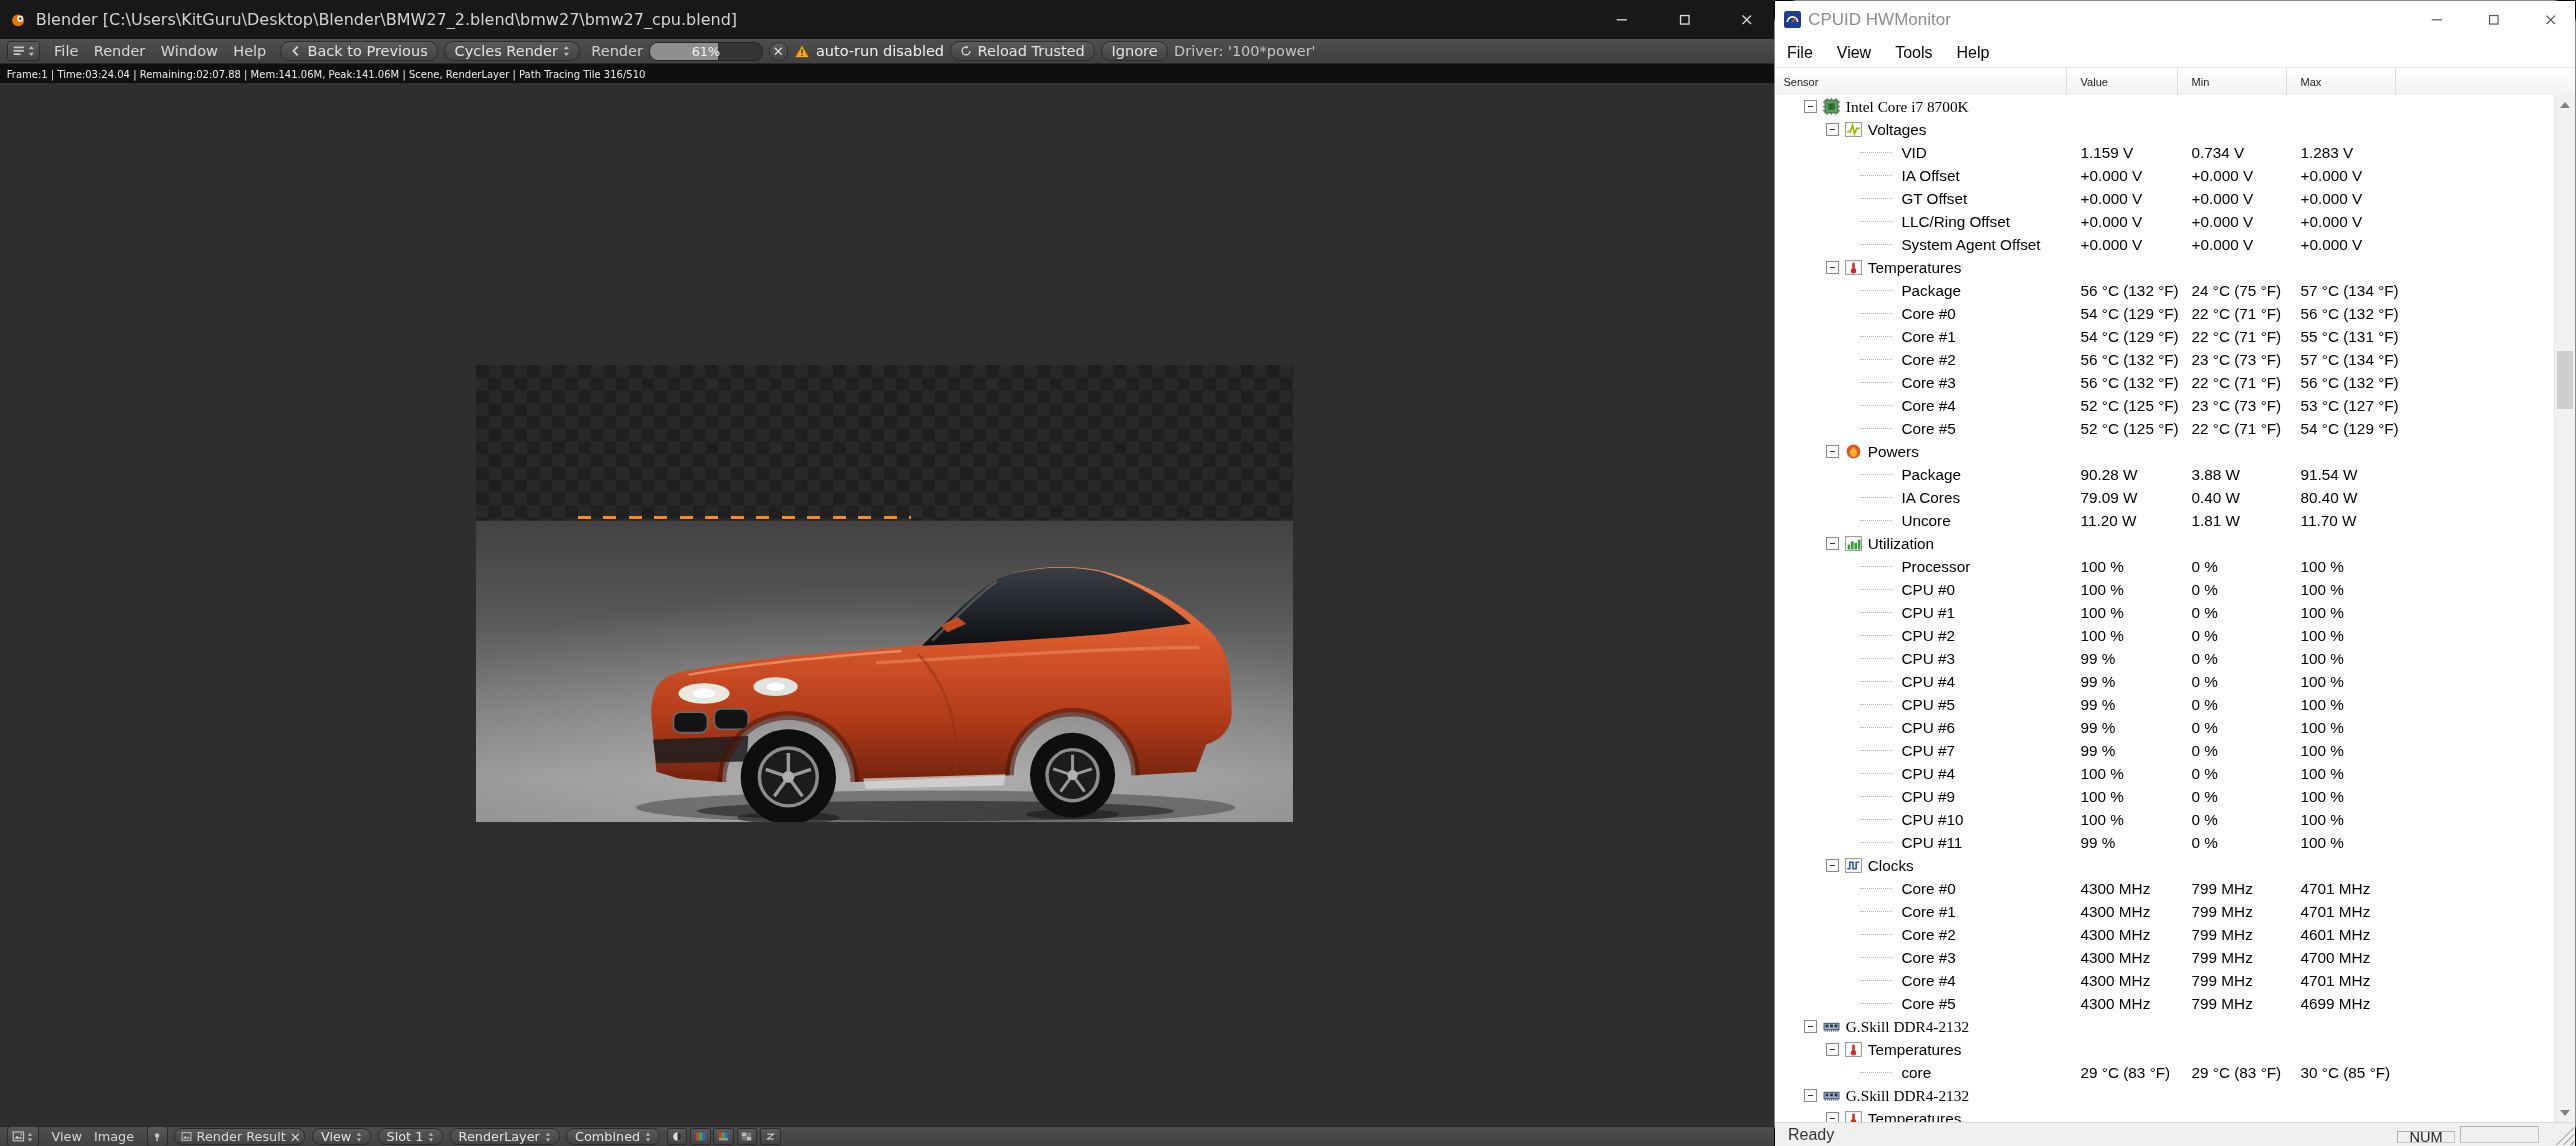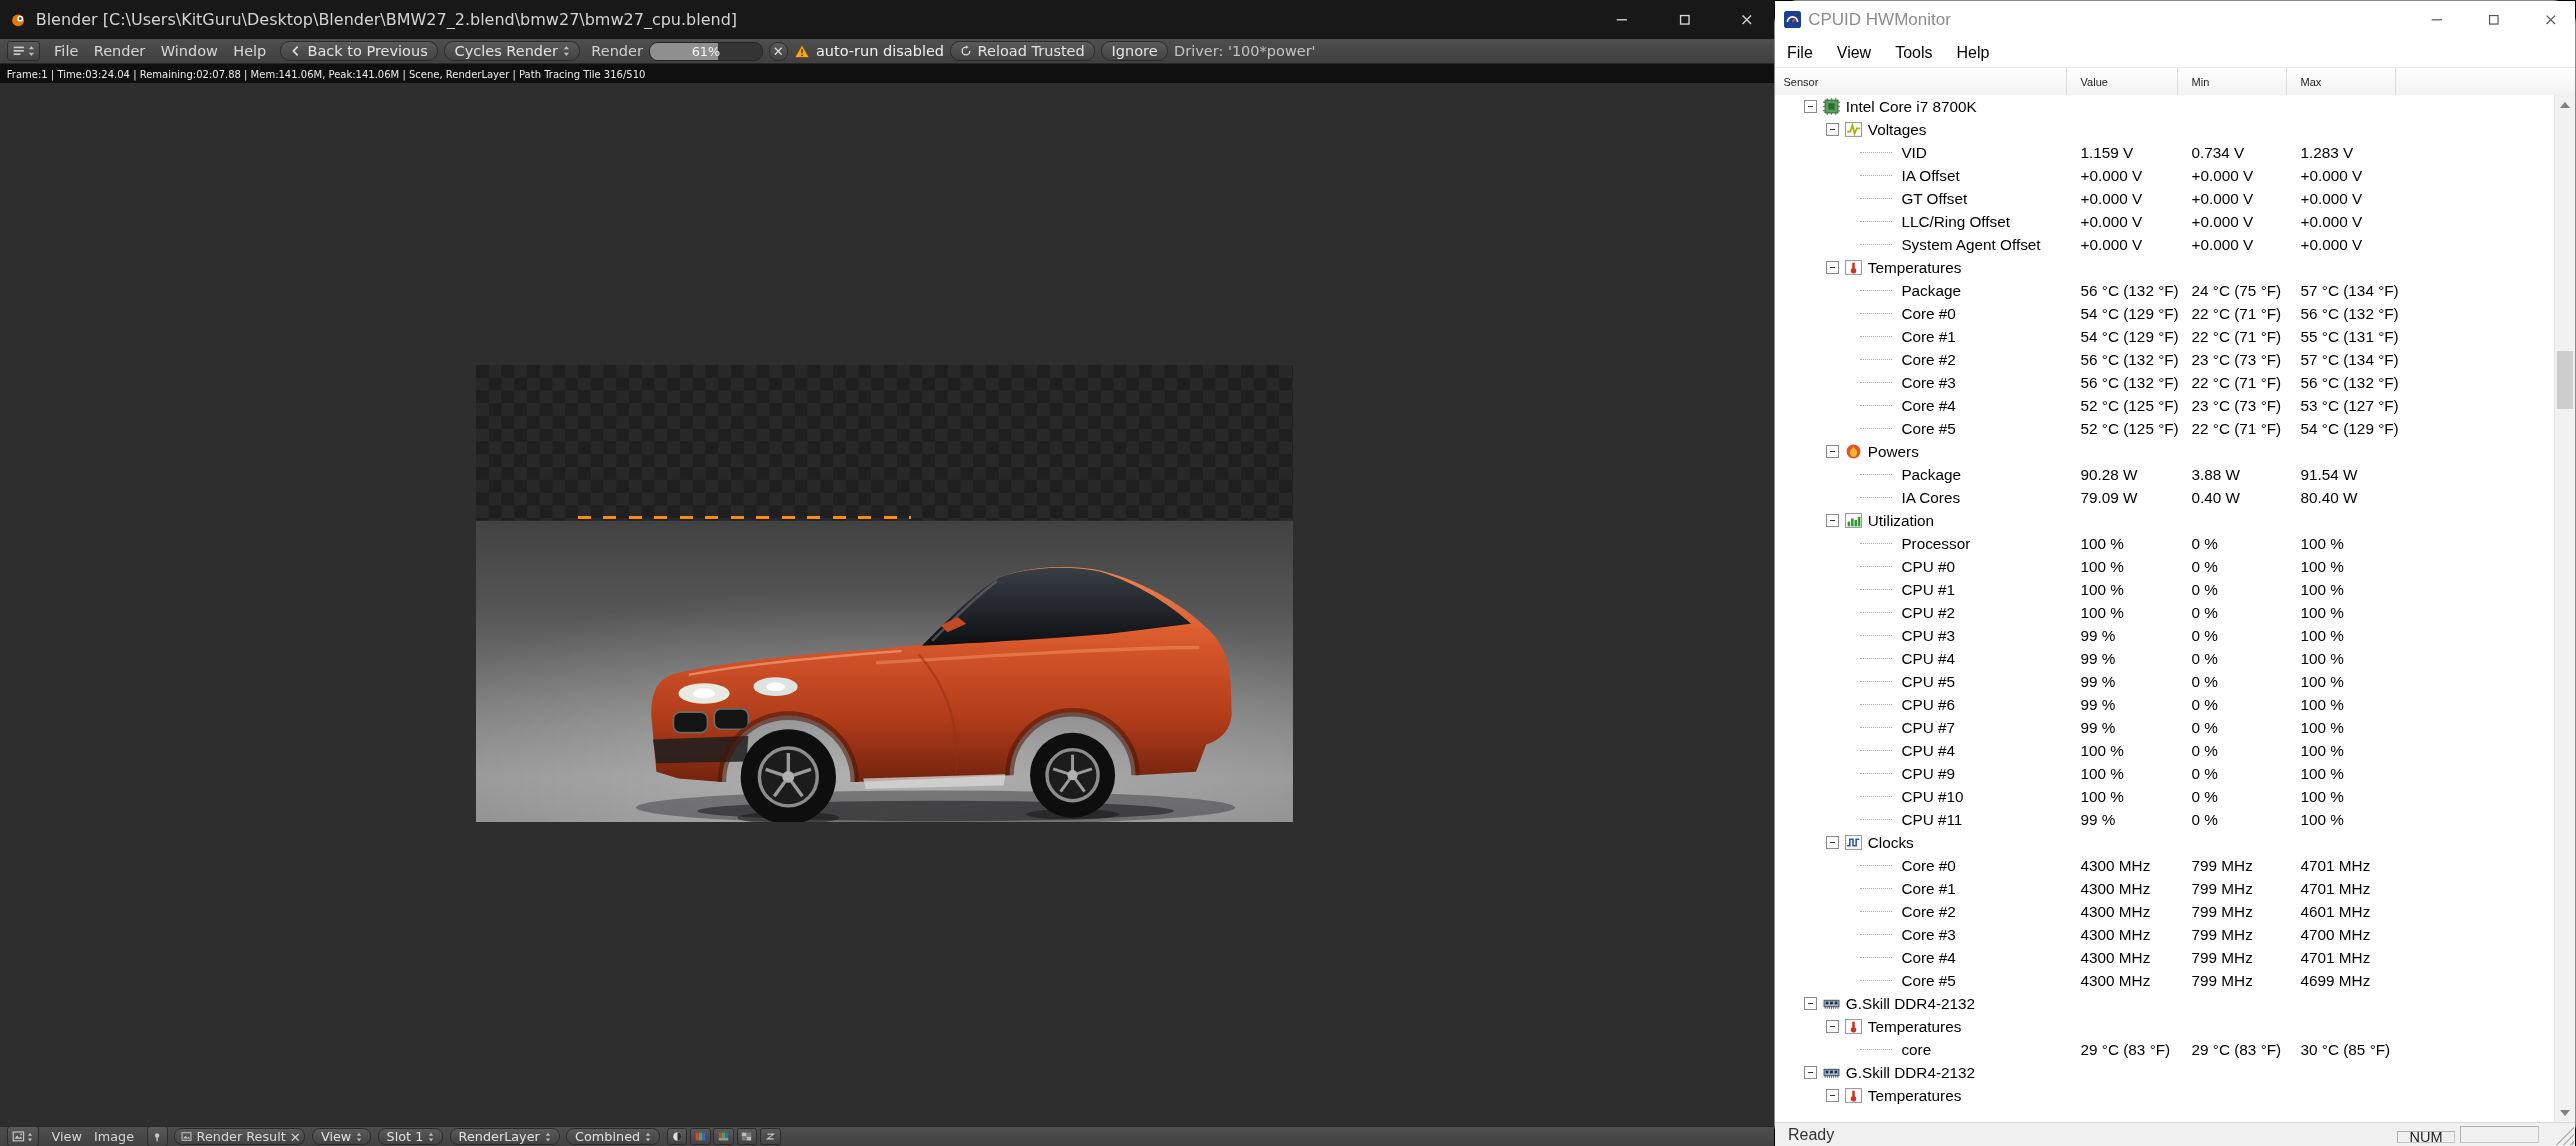--- a/index.html
+++ b/index.html
@@ -61,21 +61,21 @@
   .hw-colheader{height:27px;display:grid;grid-template-columns:292px 111px 109px 109px 1fr;
                 background:linear-gradient(#ffffff,#f2f2f2);border-top:0.9px solid #e8e8e8;
                 border-bottom:0.9px solid #cfcfcf;font-size:11px;color:#222;}
   .hw-colheader .col{display:flex;align-items:center;height:100%;border-right:0.9px solid #dcdcdc;padding-left:13.6px;}
   .hw-colheader .col.first{padding-left:8.5px;}
   .hw-colheader .col.filler{border-right:none;}
   .hw-rows{position:absolute;top:94px;bottom:23px;left:0;right:19.6px;overflow:hidden;font-size:15.3px;background:#fff;}
   .hw-row{height:23px;display:grid;grid-template-columns:292px 111px 109px 109px;align-items:center;white-space:nowrap;}
   .hw-row .cell{padding-left:13.6px;overflow:visible;}
   .cell-sensor{display:flex;align-items:center;gap:6px;padding-left:0 !important;overflow:hidden !important;}
-  .t-root .cell-sensor{padding-left:29px !important;}
+  .t-root .cell-sensor{padding-left:29px !important;font-family:Liberation Serif, serif;}
   .t-group .cell-sensor{padding-left:51px !important;}
   .t-leaf .cell-sensor{padding-left:85px !important;}
   .expand-box{width:12.8px;height:12.8px;border:0.9px solid #8a8a8a;background:#fff;position:relative;flex:none;box-sizing:border-box;}
   .expand-box::after{content:"";position:absolute;left:2.6px;right:2.6px;top:50%;height:0.9px;background:#333;}
   .tree-icon{width:17px;height:17px;flex:none;}
   .conn{flex:none;width:32px;border-top:0.9px dotted #b0b0b0;display:none;margin-right:3.4px;}
   .t-leaf .conn{display:block;}
   .hw-scroll{position:absolute;top:94px;bottom:23px;right:0;width:19.6px;background:#f1f1f1;border-left:0.9px solid #e5e5e5;}
   .sarrow{position:absolute;left:0;right:0;height:19.6px;display:flex;align-items:center;justify-content:center;}
   .sarrow.up{top:0;}
@@ -628,20 +628,30 @@
       <div class="hw-row t-leaf">
       <div class="cell cell-sensor">
         <span class="conn"></span>
 
         <span class="lbl">IA Cores</span>
       </div>
       <div class="cell">79.09 W</div>
       <div class="cell">0.40 W</div>
       <div class="cell">80.40 W</div>
     </div>
+      <div class="hw-row t-leaf">
+      <div class="cell cell-sensor">
+        <span class="conn"></span>
+
+        <span class="lbl">Uncore</span>
+      </div>
+      <div class="cell">11.20 W</div>
+      <div class="cell">1.81 W</div>
+      <div class="cell">11.70 W</div>
+    </div>
       <div class="hw-row t-group">
       <div class="cell cell-sensor">
 
         <span class="expand-box"></span>
         <svg class="tree-icon" viewBox="0 0 20 20" width="17" height="17">
             <use href="#utilization-icon"></use>
           </svg>
         <span class="lbl">Utilization</span>
       </div>
       <div class="cell"></div>

